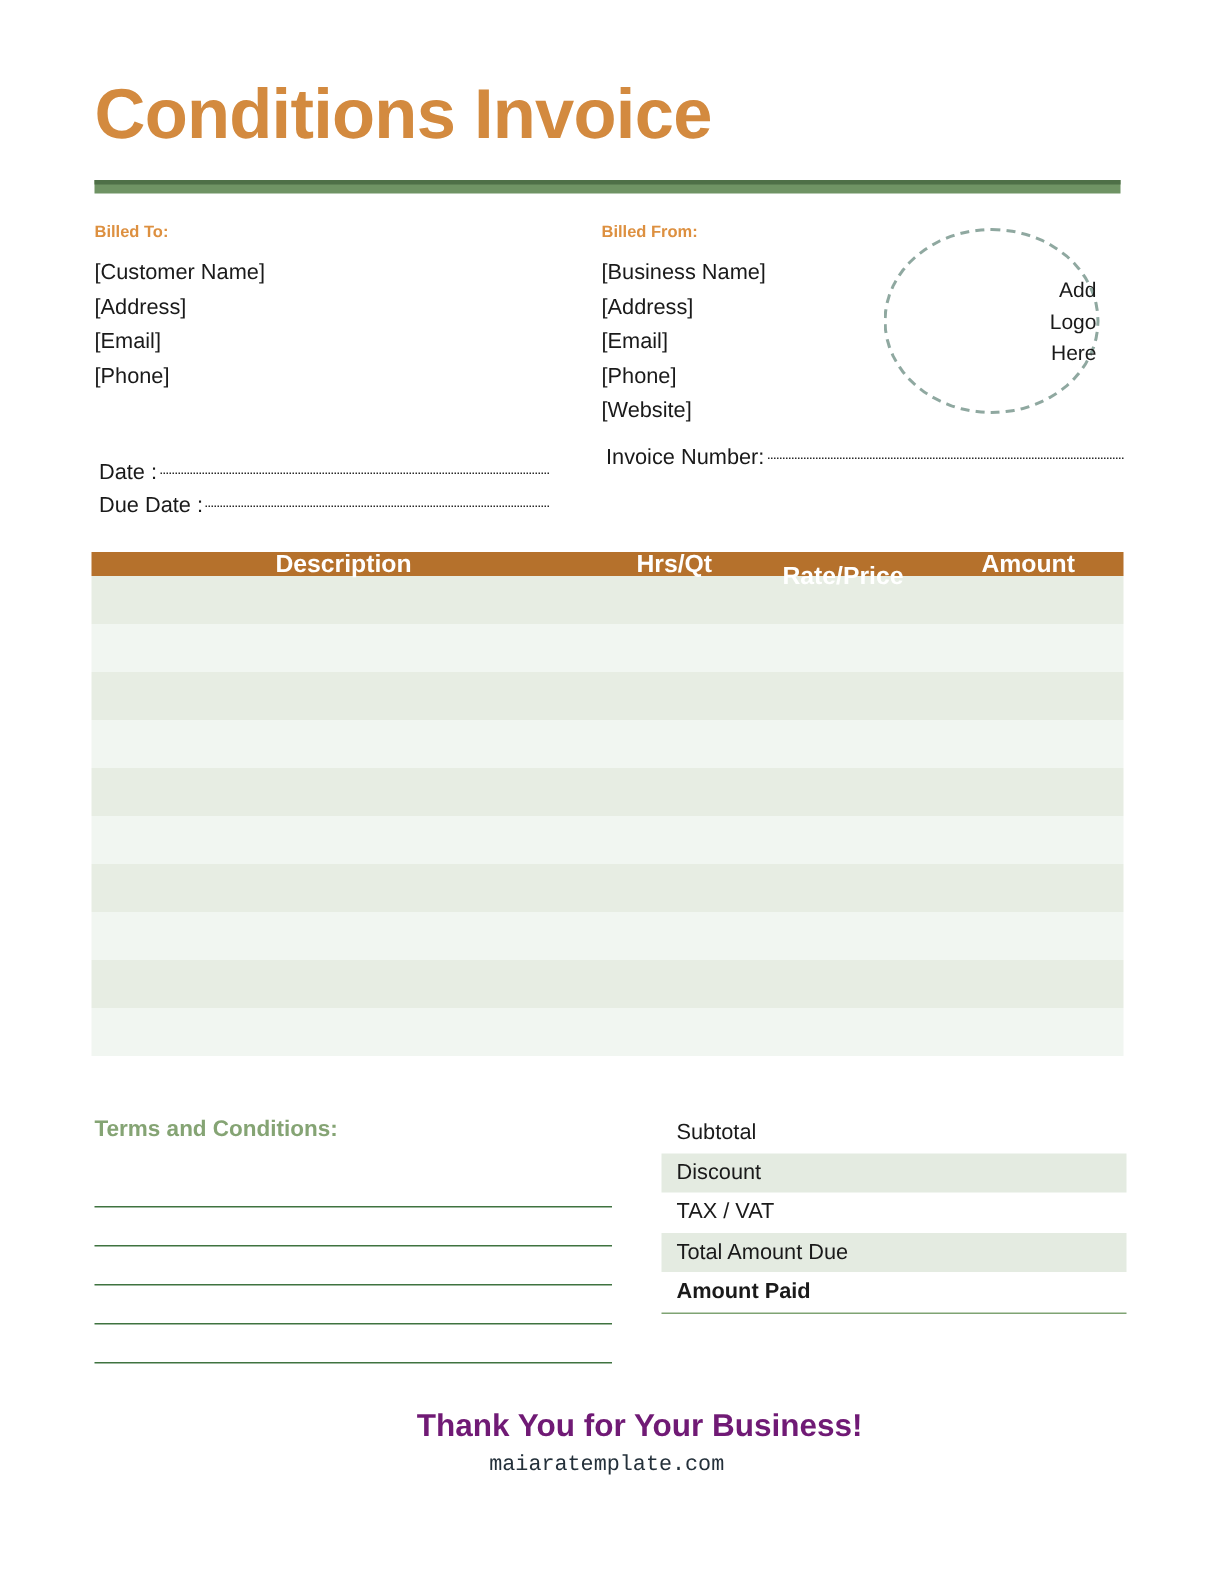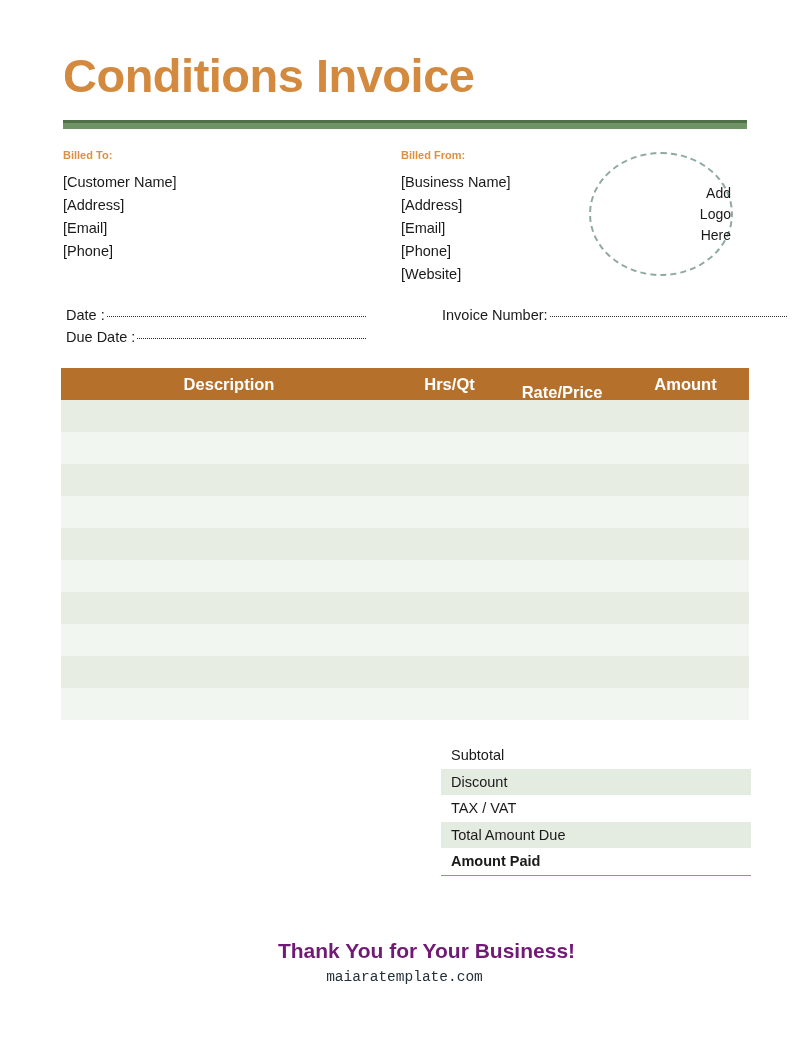--- a/index.html
+++ b/index.html
@@ -85,21 +85,21 @@
   .meta-row {
     position: absolute;
     font-size: 14.5px;
     color: #1a1a1a;
     display: flex;
     align-items: baseline;
     white-space: nowrap;
   }
   .meta-date     { left: 66px;  top: 307px; width: 300px; }
   .meta-due      { left: 66px;  top: 329px; width: 300px; }
-  .meta-invoice  { left: 404px; top: 307px; width: 345px; margin-left: 38px; }
+  .meta-invoice  { left: 404px; top: 297px; width: 345px; }
   .leader {
     flex: 1;
     overflow: hidden;
     margin-left: 2px;
     border-bottom: 1.6px dotted #2a2a2a;
     transform: translateY(-3px);
   }
 
   
   .table {
@@ -107,21 +107,21 @@
     left: 61px;
     top: 368px;
     width: 688px;
   }
   .t-head {
     display: flex;
     background: #b5712c;
     color: #ffffff;
     font-size: 16.5px;
     font-weight: bold;
-    height: 32px;
+    height: 16px;
     align-items: center;
     justify-content: center;
   }
   .col-desc   { width: 336px; text-align: center; }
   .col-hrs    { width: 105px; text-align: center; }
   .col-rate   { width: 120px; text-align: center; margin-top: 16px; }
   .col-amount { width: 127px; text-align: center; }
   .t-row {
     height: 32px;
     display: flex;
@@ -301,20 +301,30 @@
         </div>
         <div class="t-row even">
           <div class="t-cell col-desc"></div>
           <div class="t-cell col-hrs"></div>
           <div class="t-cell col-rate"></div>
           <div class="t-cell col-amount"></div>
         </div>
       </div>
   </div>
 
+  <div class="terms">
+    <div class="terms-head">Terms and Conditions:</div>
+    <div id="terms-lines">
+        <div class="terms-line"></div>
+        <div class="terms-line"></div>
+        <div class="terms-line"></div>
+        <div class="terms-line"></div>
+        <div class="terms-line"></div>
+      </div>
+  </div>
 
   <div class="totals">
     <div class="tot-row">
       <span>Subtotal</span>
     </div>
     <div class="tot-row shaded">
       <span>Discount</span>
     </div>
     <div class="tot-row">
       <span>TAX / VAT</span>

